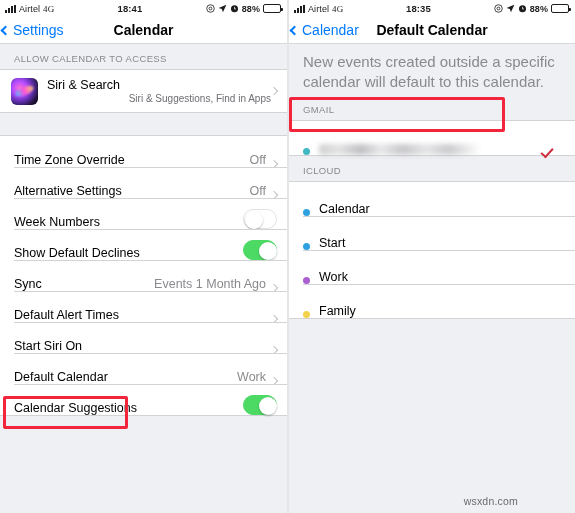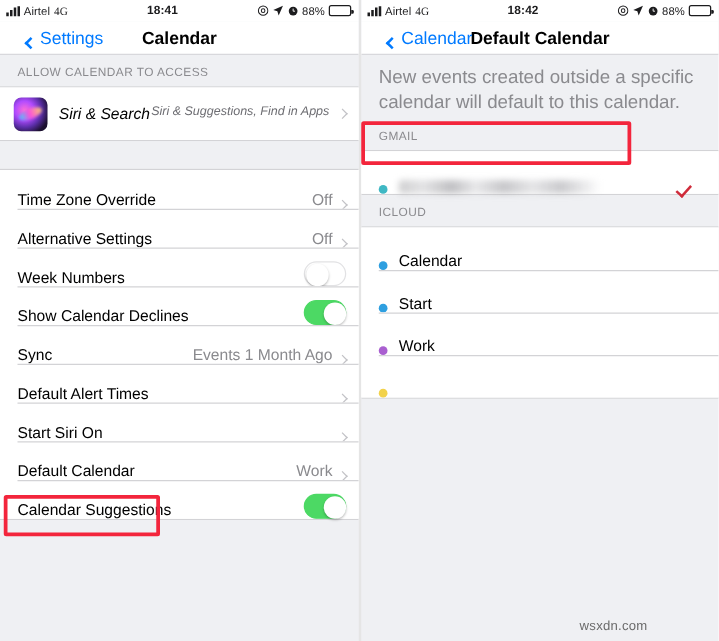--- a/index.html
+++ b/index.html
@@ -34,21 +34,21 @@
     display: flex;
     align-items: center;
     padding: 0 6px 0 5px;
     background: #ffffff;
     font-size: 9px;
     color: #1c1c1e;
     letter-spacing: 0.1px;
   }
   .sb-left { display: flex; align-items: center; gap: 3px; }
   .sb-center { flex: 1; text-align: center; font-size: 9.5px; font-weight: 600; letter-spacing: .1px;}
-  .sb-right { display: flex; align-items: center; gap: 3px; }
+  .sb-right { display: flex; align-items: center; gap: 3px; font-weight: bold; }
   .bars { display: flex; align-items: flex-end; gap: 1px; height: 8px; }
   .bars i { display: block; width: 2px; background: #1c1c1e; }
   .bars i:nth-child(1){ height: 3px; }
   .bars i:nth-child(2){ height: 5px; }
   .bars i:nth-child(3){ height: 6.5px; }
   .bars i:nth-child(4){ height: 8px; }
   .carrier { font-size: 9px; }
   .net { font-size: 9px; font-family: Liberation Serif, serif; }
   .dnd-icon, .alarm-icon, .loc-icon { display: inline-block; }
   .battery {
@@ -66,24 +66,24 @@
   
   .navbar {
     position: relative;
     height: 27px;
     background: #ffffff;
     border-bottom: 0.5px solid #d8d8dc;
     display: flex;
     align-items: center;
   }
   .nav-back {
-    display: flex; align-items: flex-end;
+    display: flex; align-items: center;
     color: #007aff;
     font-size: 14px;
-    padding-left: 21px;
+    padding-left: 2px;
     cursor: pointer;
     z-index: 2;
   }
   .chev-left {
     width: 7px; height: 7px;
     border-left: 2px solid #007aff;
     border-bottom: 2px solid #007aff;
     transform: rotate(45deg);
     margin-right: 4px;
   }
@@ -151,23 +151,23 @@
   .siri-icon::after {
     content: "";
     position: absolute; left: 4px; top: 9px;
     width: 19px; height: 8px;
     background: linear-gradient(90deg, #3ad0ff 0%, #ff4fd8 45%, #ffd36b 100%);
     border-radius: 50%;
     transform: rotate(-22deg);
     filter: blur(1.2px);
     opacity: .95;
   }
-  .siri-texts { flex: 1; display: flex; flex-direction: row; gap: 1px; font-style: italic; }
+  .siri-texts { flex: 1; display: flex; flex-direction: column; gap: 1px; }
   .siri-title { font-size: 12.5px; color: #000; }
-  .siri-sub { font-size: 10px; color: #6d6d72; }
+  .siri-sub { font-size: 10px; color: #6d6d72; text-align: right; }
 
   
   .toggle {
     width: 34px; height: 20px; border-radius: 10px;
     position: relative; flex: 0 0 auto;
     background: #ffffff; border: 1px solid #e2e2e4;
     cursor: pointer;
   }
   .toggle .knob {
     position: absolute; top: 1px; left: 1px;
@@ -303,21 +303,21 @@
       </div>
 
       <div class="row">
         <span class="row-label">Week Numbers</span>
         <span class="toggle">
             <span class="knob"></span>
           </span>
       </div>
 
       <div class="row">
-        <span class="row-label">Show Calendar Declines</span>
+        <span class="row-label">Show Default Declines</span>
         <span class="toggle on">
             <span class="knob"></span>
           </span>
       </div>
 
       <div class="row">
         <span class="row-label">Sync</span>
         <span class="row-value">Events 1 Month Ago</span>
         <span class="chev-right"></span>
       </div>
@@ -356,21 +356,21 @@
       <div class="sb-left">
         <span class="bars">
             <i></i>
             <i></i>
             <i></i>
             <i></i>
           </span>
         <span class="carrier">Airtel</span>
         <span class="net">4G</span>
       </div>
-      <div class="sb-center">18:42</div>
+      <div class="sb-center">18:35</div>
       <div class="sb-right">
         <svg class="dnd-icon" width="9" height="9" viewBox="0 0 10 10">
             <circle cx="5" cy="5" r="4.2" fill="none" stroke="#1c1c1e" stroke-width="0.9"></circle>
             <circle cx="5" cy="5" r="1.6" fill="none" stroke="#1c1c1e" stroke-width="0.9"></circle>
           </svg>
         <svg class="loc-icon" width="9" height="9" viewBox="0 0 10 10">
             <path d="M9.3 0.7 L0.7 4.4 L4.3 5.6 L5.5 9.3 Z" fill="#1c1c1e"></path>
           </svg>
         <svg class="alarm-icon" width="9" height="9" viewBox="0 0 10 10">
             <circle cx="5" cy="5.4" r="3.9" fill="#1c1c1e"></circle>
@@ -411,20 +411,21 @@
       <div class="row cal-row">
         <span class="cal-dot" style="background:#2e9fe0"></span>
         <span class="cal-label">Start</span>
       </div>
       <div class="row cal-row">
         <span class="cal-dot" style="background:#a95fd0"></span>
         <span class="cal-label">Work</span>
       </div>
       <div class="row cal-row">
         <span class="cal-dot" style="background:#f2d24b"></span>
+        <span class="cal-label">Family</span>
       </div>
     </div>
 
   </div>
 
   <div class="hl-box" id="hl-default-calendar"></div>
   <div class="hl-box" id="hl-gmail-row"></div>
 
   <div class="watermark">wsxdn.com</div>
 

